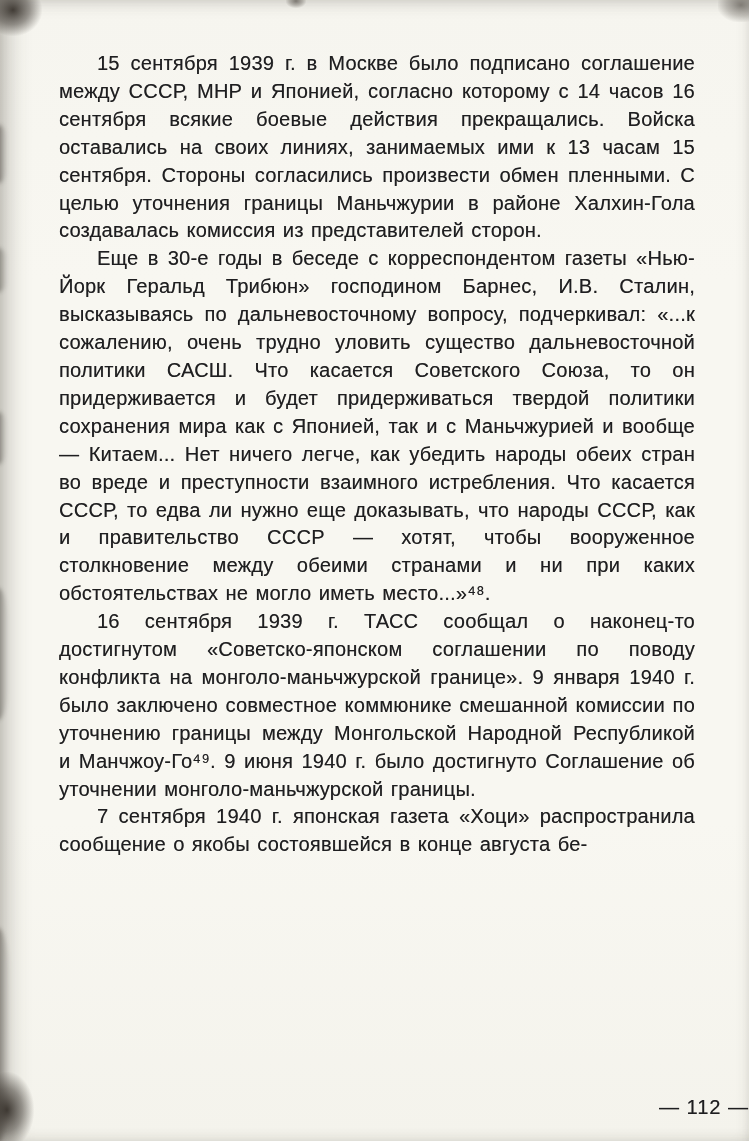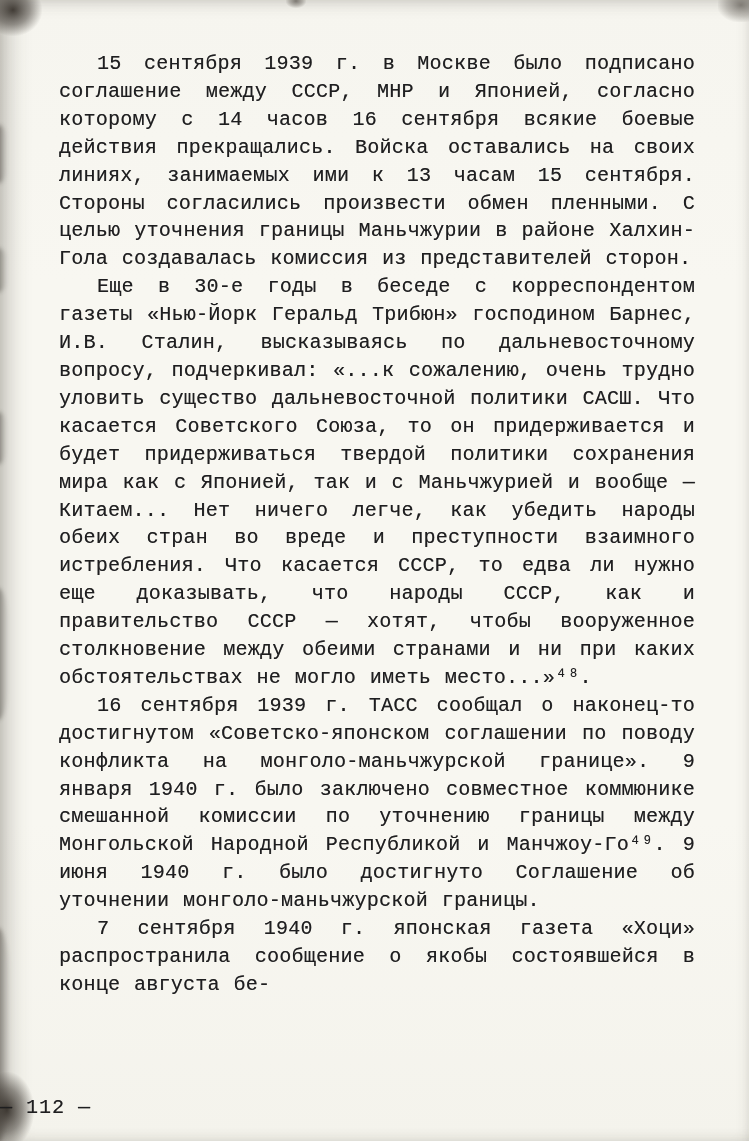--- a/index.html
+++ b/index.html
@@ -16,21 +16,21 @@
     width: 749px;
     height: 1141px;
     margin: 0 auto;
     background: linear-gradient(180deg, #f6f5ef 0%, var(--paper) 25%, var(--paper) 72%, #f4f3ec 100%);
     overflow: hidden;
     box-shadow:
       inset 20px 0 26px -16px rgba(60, 54, 46, 0.38),
       inset -10px 0 18px -14px rgba(60, 54, 46, 0.20),
       inset 0 12px 20px -14px rgba(60, 54, 46, 0.28),
       inset 0 -10px 18px -14px rgba(60, 54, 46, 0.18);
-    font-family: Liberation Mono, monospace;
+    font-family: Liberation Sans, sans-serif;
     color: var(--ink);
   }
   .text-block {
     position: absolute;
     left: 59px;
     top: 50px;
     width: 636px;
   }
   .para {
     margin: 0;
@@ -40,21 +40,21 @@
     text-indent: 38px;
     letter-spacing: 0.25px;
     word-spacing: 1.5px;
     text-shadow: 0.2px 0.2px 0.35px rgba(30, 28, 26, 0.55);
   }
   .footer {
     position: absolute;
     left: 0;
     bottom: 22px;
     width: 100%;
-    text-align: left;
+    text-align: right;
     font-size: 20px;
     letter-spacing: 1px;
     text-shadow: 0.2px 0.2px 0.35px rgba(30, 28, 26, 0.55);
   }
   .artifact {
     position: absolute;
     pointer-events: none;
   }
   .blob {
     background: radial-gradient(ellipse at center, rgba(38, 32, 26, 0.85) 0%, rgba(38, 32, 26, 0.45) 40%, rgba(38, 32, 26, 0) 72%);

